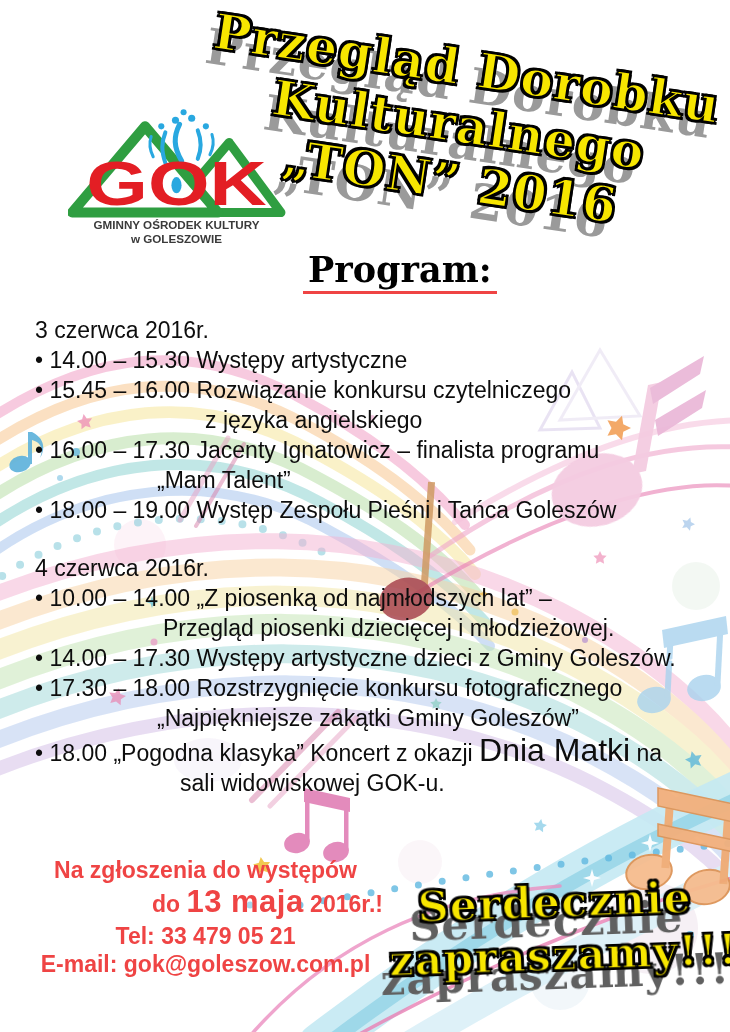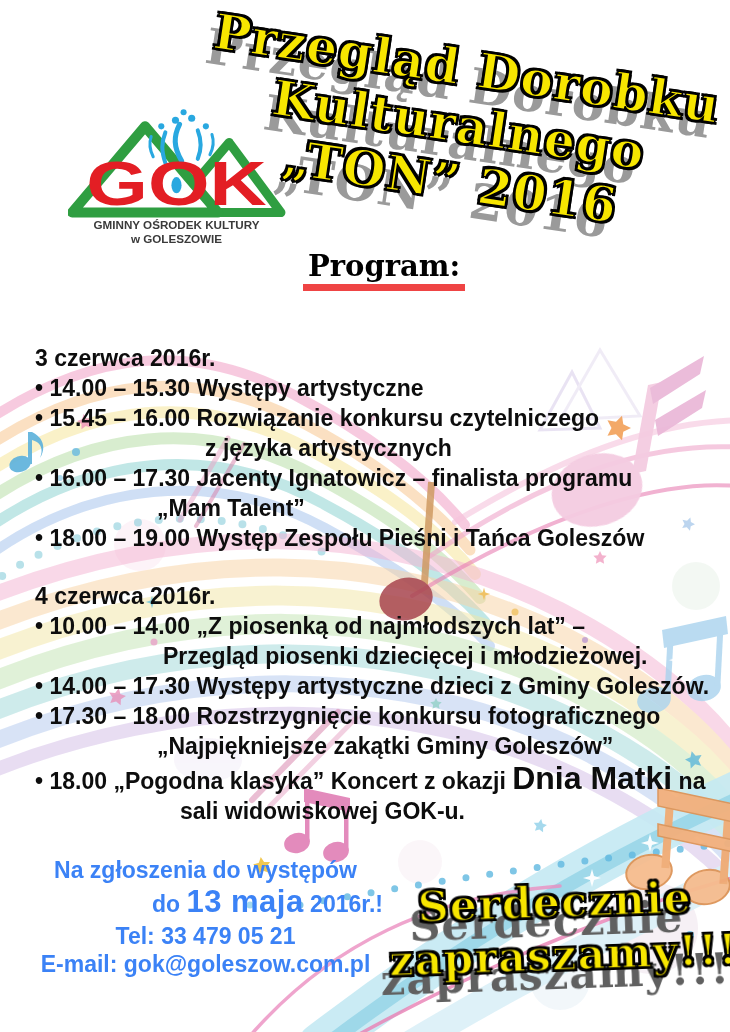--- a/index.html
+++ b/index.html
@@ -31,46 +31,45 @@
     position:absolute; left:388px; top:876px; width:335px;
     transform:rotate(-2deg);
     font-size:43px; line-height:53px;
     text-shadow:-2px -2px 0 #000, 2px -2px 0 #000, -2px 2px 0 #000, 2px 2px 0 #000,
                 -9px 19px 0 #606060;
   }
 
   
   .program-heading {
     position:absolute; left:303px; top:249px;
-    font-family:"DejaVu Serif", serif; font-weight:700; font-size:29px;
-    color:#000; border-bottom:7px solid #ef4444; padding:0 5px 1px 5px;
+    font-family:"DejaVu Serif", serif; font-weight:700; font-size:35px;
+    color:#000; border-bottom:3px solid #ef4444; padding:0 5px 1px 5px;
     display:inline-block;
   }
 
   
   .schedule {
     position:absolute; left:35px; top:315px; width:695px;
-    font-size:23px; font-weight:700; color:#0d0d0d; line-height:30px;
+    font-size:23px; font-weight:400; color:#0d0d0d; line-height:30px;
     white-space:nowrap;
-    margin-top:28px;
   }
   .sch-line { line-height:30px; }
   .ind-a { padding-left:170px; }
   .ind-b { padding-left:122px; }
   .ind-c { padding-left:128px; }
   .ind-d { padding-left:122px; }
   .ind-e { padding-left:145px; }
   .day2-date { margin-top:28px; }
   .line-18 { margin-top:2px; }
   .big-emphasis { font-size:32px; line-height:30px; }
 
   
   .contact {
     position:absolute; left:28px; top:856px; width:355px; text-align:center;
-    font-weight:700; font-size:23px; line-height:28px; color:#3b82f6;
+    font-weight:700; font-size:23px; line-height:28px; color:#ef4444;
   }
   .deadline-line { line-height:36px;text-align:right; }
   .deadline-big { font-size:31px; line-height:36px; letter-spacing:0.5px; }
 </style>
 </head>
 <body>
 
 <div class="poster">
 
   <svg class="bg-svg" viewBox="0 0 730 1032" xmlns="http://www.w3.org/2000/svg">
@@ -237,21 +236,21 @@
     <div>Kulturalnego</div>
     <div>„TON” 2016</div>
   </div>
 
   <div class="program-heading">Program:</div>
 
   <div class="schedule">
     <div class="sch-line">3 czerwca 2016r.</div>
     <div class="sch-line">• 14.00 – 15.30 Występy artystyczne</div>
     <div class="sch-line">• 15.45 – 16.00 Rozwiązanie konkursu czytelniczego</div>
-    <div class="sch-line ind-a">z języka artystycznych</div>
+    <div class="sch-line ind-a">z języka angielskiego</div>
     <div class="sch-line">• 16.00 – 17.30 Jacenty Ignatowicz – finalista programu</div>
     <div class="sch-line ind-b">„Mam Talent”</div>
     <div class="sch-line">• 18.00 – 19.00 Występ Zespołu Pieśni i Tańca Goleszów</div>
 
     <div class="sch-line day2-date">4 czerwca 2016r.</div>
     <div class="sch-line">• 10.00 – 14.00 „Z piosenką od najmłodszych lat” –</div>
     <div class="sch-line ind-c">Przegląd piosenki dziecięcej i młodzieżowej.</div>
     <div class="sch-line">• 14.00 – 17.30 Występy artystyczne dzieci z Gminy Goleszów.</div>
     <div class="sch-line">• 17.30 – 18.00 Rozstrzygnięcie konkursu fotograficznego</div>
     <div class="sch-line ind-d">„Najpiękniejsze zakątki Gminy Goleszów”</div>

